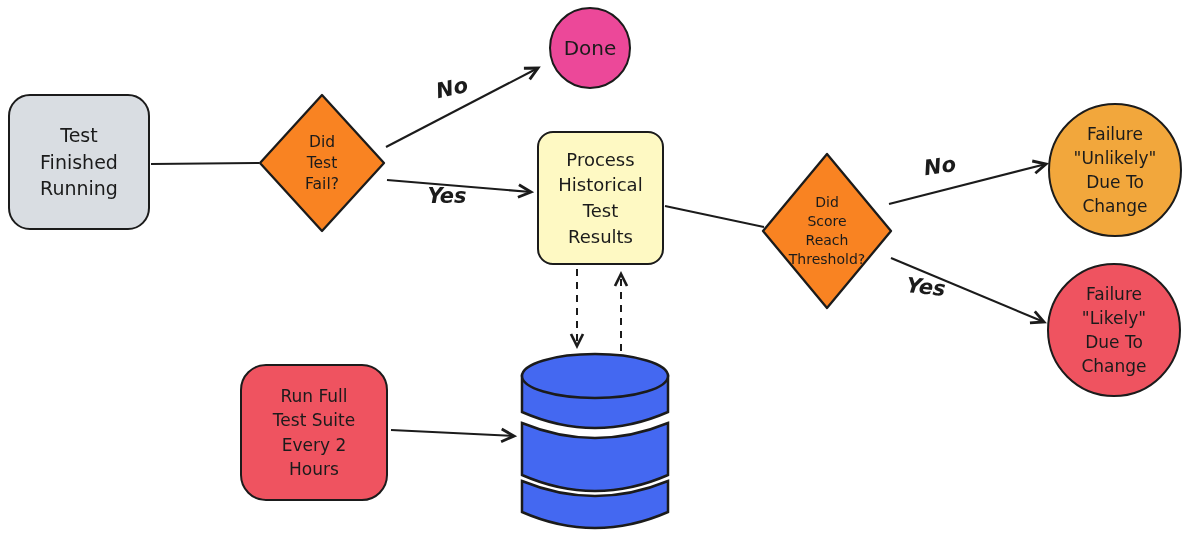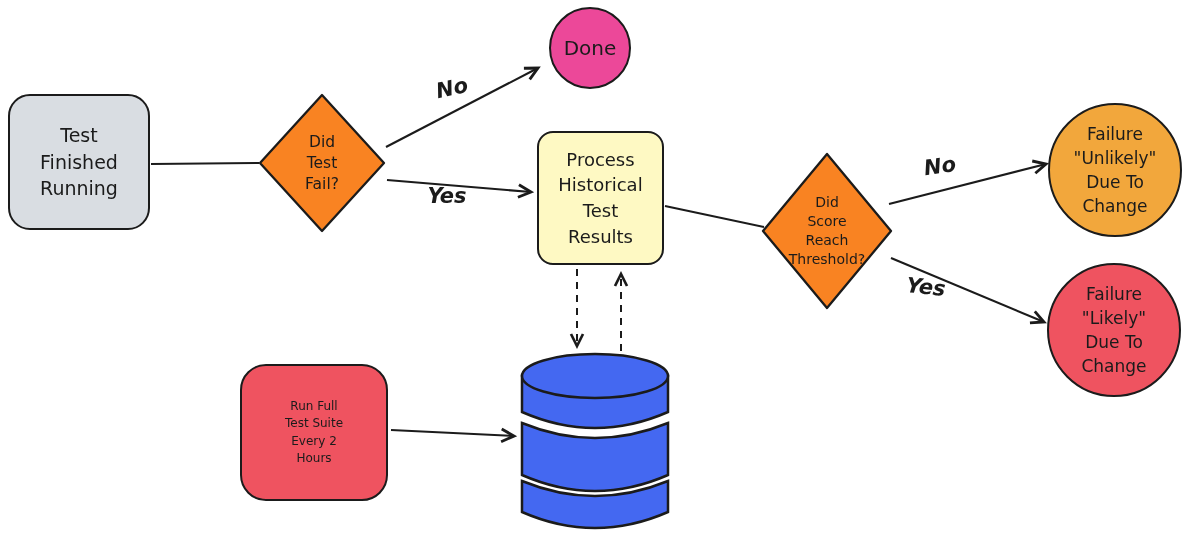--- a/index.html
+++ b/index.html
@@ -79,21 +79,21 @@
 Change</span>
 </div>
 
 <div class="node" style="left:1047px;top:263px;width:134px;height:134px;background:#ef5360;border-radius:50%;font-size:17px;">
   <span class="lbl">Failure
 "Likely"
 Due To
 Change</span>
 </div>
 
-<div class="node" style="left:240px;top:364px;width:148px;height:137px;background:#ef5360;border-radius:26px;font-size:12px;">
+<div class="node" style="left:240px;top:364px;width:148px;height:137px;background:#ef5360;border-radius:26px;font-size:17px;">
   <span class="lbl">Run Full
 Test Suite
 Every 2
 Hours</span>
 </div>
 
 <div class="abs-lbl" style="left:322px;top:163px;font-size:15.5px;">Did
 Test
 Fail?</div>
 <div class="abs-lbl" style="left:827px;top:231px;font-size:14px;">Did

